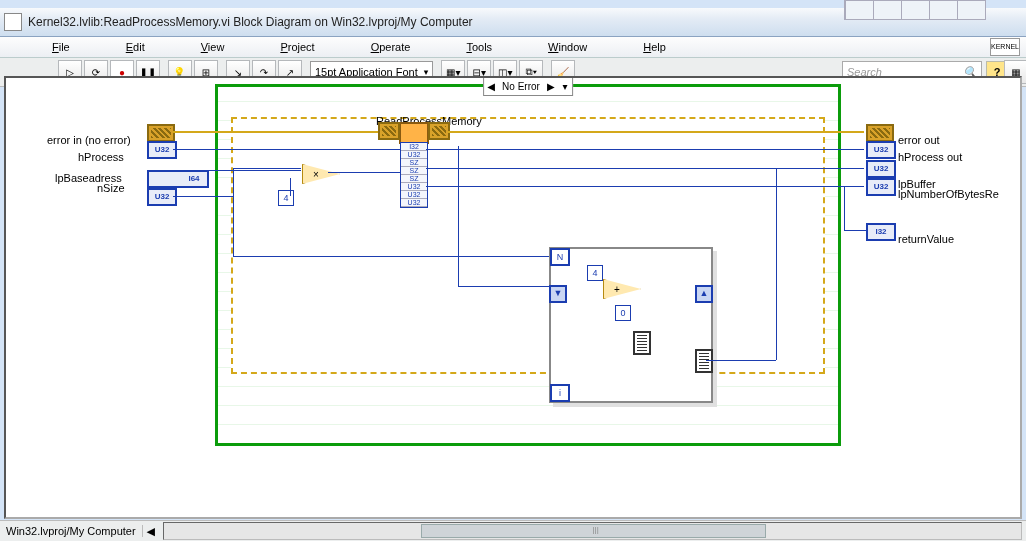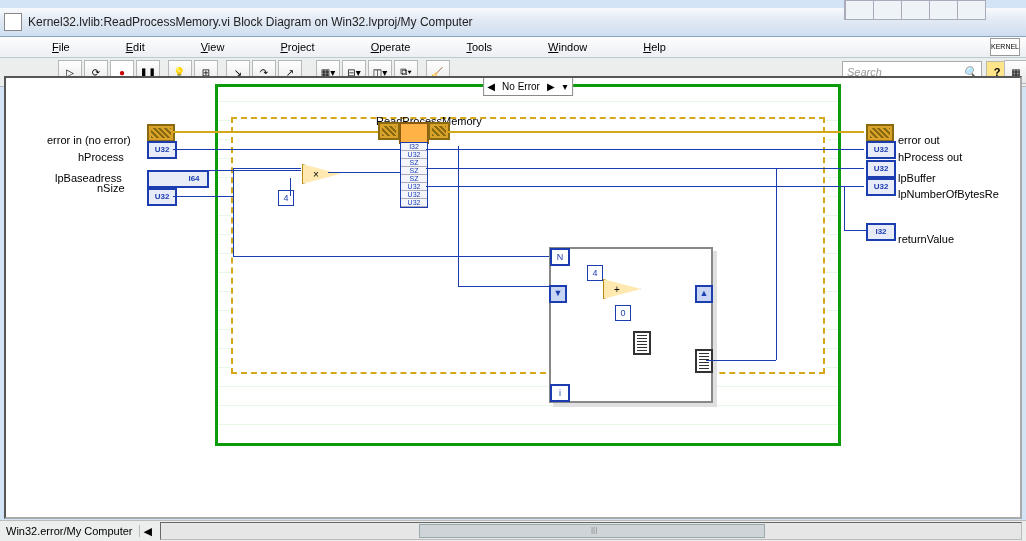--- a/index.html
+++ b/index.html
@@ -83,20 +83,21 @@
   <div class="tbtn" style="background:#fff;color:#c00;">●</div>
   <div class="tbtn">❚❚</div>
   <div class="tsep"></div>
   <div class="tbtn">💡</div>
   <div class="tbtn">⊞</div>
   <div class="tsep"></div>
   <div class="tbtn">↘</div>
   <div class="tbtn">↷</div>
   <div class="tbtn">↗</div>
   <div class="tsep"></div>
+  <div class="fontbox">15pt Application Font</div>
   <div class="tsep"></div>
   <div class="tbtn">▦▾</div>
   <div class="tbtn">⊟▾</div>
   <div class="tbtn">◫▾</div>
   <div class="tbtn">⧉▾</div>
   <div class="tsep"></div>
   <div class="tbtn">🧹</div>
   <div class="search">
       <span>Search</span>
       <span class="mag">🔍</span>
@@ -126,21 +127,21 @@
     <div class="label" style="left:49px;top:86px;">lpBaseadress</div>
     <div class="terminal" style="left:141px;top:92px;padding-left:32px;">I64</div>
     <div class="label" style="left:91px;top:96px;">nSize</div>
     <div class="terminal" style="left:141px;top:110px;">U32</div>
 
     <div class="cluster" style="left:860px;top:46px;"></div>
     <div class="label" style="left:892px;top:48px;">error out</div>
     <div class="terminal" style="left:860px;top:63px;">U32</div>
     <div class="label" style="left:892px;top:65px;">hProcess out</div>
     <div class="terminal" style="left:860px;top:82px;">U32</div>
-    <div class="label" style="left:892px;top:86px;">lpBuffer</div>
+    <div class="label" style="left:892px;top:92px;">lpBuffer</div>
     <div class="terminal" style="left:860px;top:100px;">U32</div>
     <div class="label" style="left:892px;top:102px;">lpNumberOfBytesRe</div>
     <div class="terminal" style="left:860px;top:145px;">I32</div>
     <div class="label" style="left:892px;top:147px;">returnValue</div>
 
     <div class="label" style="left:370px;top:29px;">ReadProcessMemory</div>
     <div class="clfn" style="left:393px;top:44px;"></div>
     <div class="clfn-params" style="left:394px;top:64px;">
       <div>I32</div>
         <div>U32</div>
@@ -190,19 +191,19 @@
     <div class="wire" style="left:452px;top:208px;width:91px;"></div>
     <div class="wireV" style="left:838px;top:108px;height:45px;"></div>
     <div class="wire" style="left:838px;top:152px;width:22px;"></div>
     <div class="wire" style="left:700px;top:282px;width:70px;"></div>
     <div class="wireV" style="left:770px;top:90px;height:192px;"></div>
 
   </div>
 </div>
 
 <div class="status">
-  <div class="path">Win32.error/My Computer</div>
+  <div class="path">Win32.lvproj/My Computer</div>
   <span style="padding:0 4px">◀</span>
   <div class="scroll">
       <div style="position:absolute;left:30%;width:40%;top:1px;bottom:1px;background:#cfd4d8;border:1px solid #9aa;"></div>
       <div style="position:absolute;left:50%;top:2px;font-size:8px;color:#888;">|||</div>
     </div>
 </div>
 
 </body></html>

